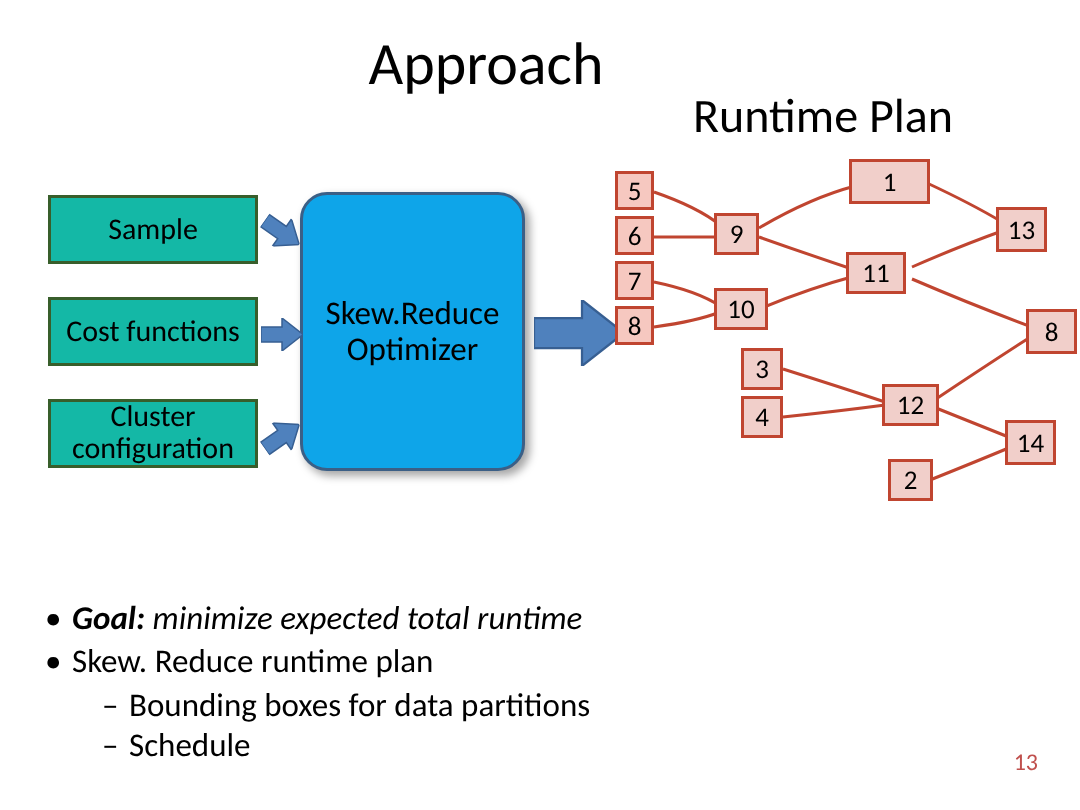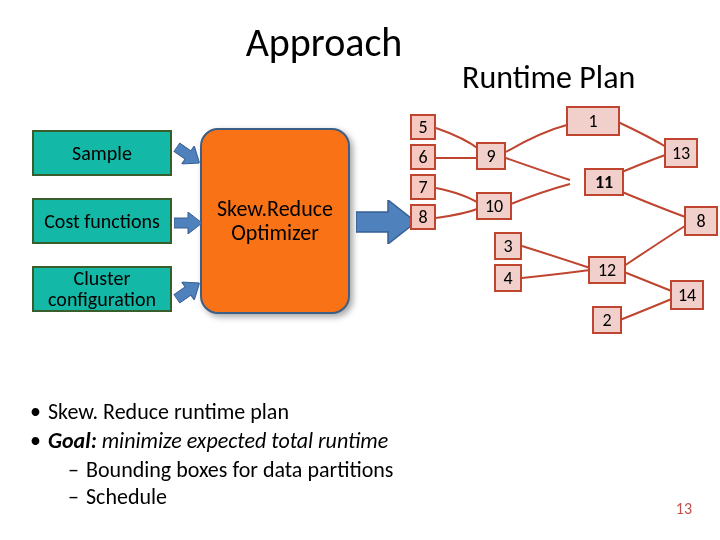--- a/index.html
+++ b/index.html
@@ -15,21 +15,21 @@
 
   .input-box {
     position: absolute; width: 140px; height: 46px;
     border: 2px solid #385e2b; background: #14b8a6;
     display: flex; align-items: center; justify-content: center;
     font-size: 20px; text-align: center; line-height: 1.05;
   }
   .optimizer {
     position: absolute; left: 200px; top: 128px; width: 150px; height: 186px;
     border: 2px solid #3b5f86; border-radius: 18px;
-    background: #f97316; display: flex; align-items: center; justify-content: center;
+    background: #0ea5e9; display: flex; align-items: center; justify-content: center;
     font-size: 22px; text-align: center; line-height: 1.1;
     box-shadow: 3px 3px 6px rgba(0,0,0,.35);
   }
 
   .blockarrow {
     position: absolute; display: block;
   }
   .blockarrow svg { display: block; }
 
   .tree { position: absolute; left: 410px; top: 108px; width: 300px; height: 220px; }
@@ -129,33 +129,33 @@
   <div class="leaf" style="left:0; top:36px;">6</div>
   <div class="leaf" style="left:0; top:66px;">7</div>
   <div class="leaf" style="left:0; top:96px;">8</div>
 
   <div class="node" style="left:66px; top:34px; width:30px; height:28px;">9</div>
   <div class="node" style="left:66px; top:84px; width:36px; height:28px;">10</div>
   <div class="node" style="left:84px; top:124px; width:28px; height:28px;">3</div>
   <div class="node" style="left:84px; top:156px; width:28px; height:28px;">4</div>
 
   <div class="node" style="left:156px; top:-2px; width:54px; height:30px;">1</div>
-  <div class="node" style="left:174px; top:60px; width:40px; height:28px;font-weight:bold;">11</div>
+  <div class="node" style="left:154px; top:60px; width:40px; height:28px;">11</div>
   <div class="node" style="left:178px; top:148px; width:38px; height:28px;">12</div>
   <div class="node" style="left:182px; top:198px; width:30px; height:28px;">2</div>
 
   <div class="node" style="left:254px; top:30px; width:34px; height:30px;">13</div>
   <div class="node" style="left:274px; top:98px; width:34px; height:30px;">8</div>
   <div class="node" style="left:260px; top:172px; width:34px; height:30px;">14</div>
 </div>
 
 <div class="bullets">
-  <div class="item">Skew. Reduce runtime plan</div>
   <div class="item">
     <span class="bold ital">Goal:</span><span class="ital"> minimize expected total runtime</span>
   </div>
+  <div class="item">Skew. Reduce runtime plan</div>
   <div class="subitems">
     <div class="sub">Bounding boxes for data partitions</div>
     <div class="sub">Schedule</div>
   </div>
 </div>
 
 <div class="pagenum">13</div>
 
 </body></html>

